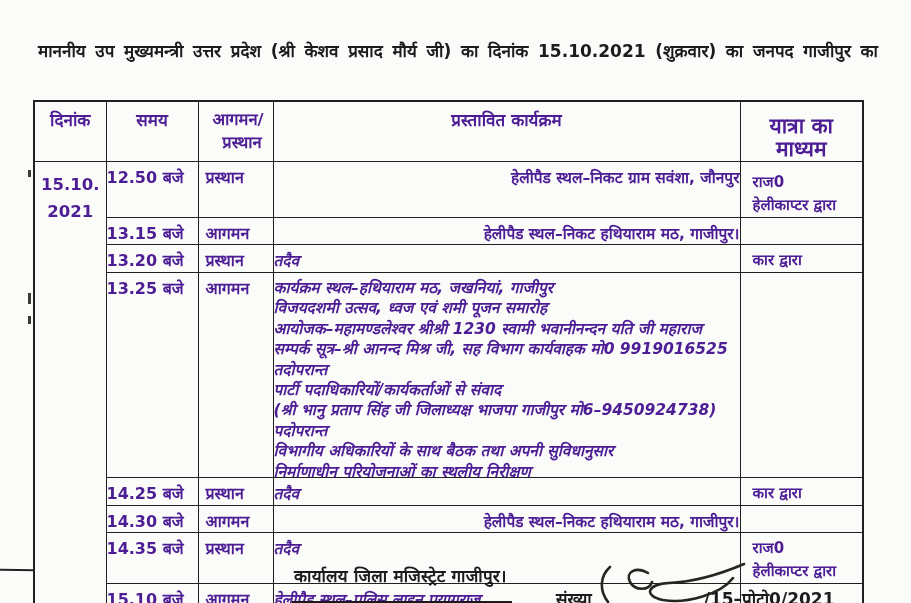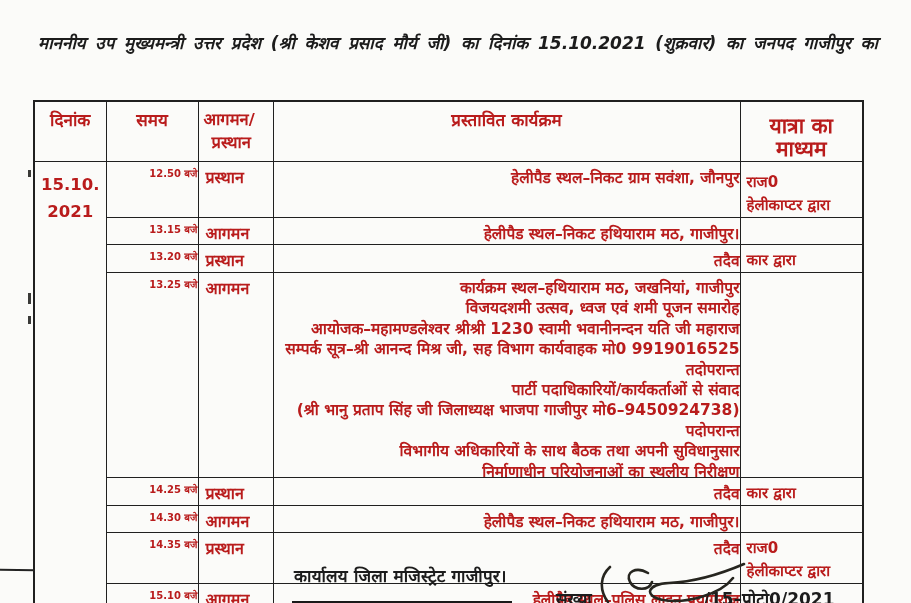--- a/index.html
+++ b/index.html
@@ -3,54 +3,54 @@
 <meta charset="utf-8">
 <style>
   * { margin:0; padding:0; box-sizing:border-box; }
   html,body { background:#e8e8e8; }
   body { font-family:"DejaVu Sans", sans-serif; }
   .page{
     position:relative; width:911px; height:603px; overflow:hidden;
     background:#fbfbf9; color:#1c1c1c; font-weight:700;
   }
   
-  .intro{ position:absolute; left:38px; top:30px; width:840px; font-size:17px; line-height:27px;font-style:italic; }
+  .intro{ position:absolute; left:38px; top:38px; width:840px; font-size:17px; line-height:27px; }
   .intro-l1{ text-align:justify; text-align-last:justify; }
   .intro-l2{ text-align:left; }
 
   
   table.schedule{
     position:absolute; left:33px; top:100px; width:829px;
     border-collapse:collapse; table-layout:fixed;
     border:2px solid #202020;
   }
   .schedule td, .schedule th{
     border:1.6px solid #202020; padding:0; vertical-align:top;
-    font-weight:700; color:#b91c1c; overflow:hidden;
+    font-weight:700; color:#4c1d95; overflow:hidden;
   }
   col.c-date{width:72px;} col.c-time{width:92px;} col.c-mv{width:75px;}
   col.c-prog{width:467px;} col.c-mode{width:123px;}
 
   tr.hrow{ height:50px; }
   tr.r1{ height:52px; } tr.r2{ height:23px; } tr.r3{ height:25px; }
   tr.r4{ height:205px; } tr.r5{ height:23px; } tr.r6{ height:23px; }
   tr.r7{ height:48px; } tr.r8{ height:23px; }
 
   .schedule th{ font-size:17px; padding-top:6px; text-align:center; }
-  th.movement-h{ text-align:left; padding-left:5px; font-size:16.5px; line-height:23px; }
+  th.movement-h{ text-align:center; padding-left:5px; font-size:16.5px; line-height:23px; }
   th.movement-h .l2{ padding-left:8px; }
   th.mode-h{ padding-top:13px; font-size:21px; line-height:23px; }
 
   td.date-cell{ text-align:center; font-size:16.5px; padding-top:9px; line-height:27px; }
-  td.time{ text-align:right; font-size:10px; padding-top:4px; white-space:nowrap; }
+  td.time{ text-align:left; font-size:16px; padding-top:4px; white-space:nowrap; }
   td.mv{ text-align:left; padding-left:7px; padding-top:4px; font-size:16px; }
   td.prog{ font-size:15.5px; padding-top:4px; }
   td.prog.left{ text-align:right; padding-left:9px; }
-  td.prog.center{ text-align:right; }
-  td.mode{ font-size:15px; padding-left:6px; padding-top:4px; line-height:23px; white-space:nowrap; }
+  td.prog.center{ text-align:left;font-style:italic; }
+  td.mode{ font-size:15px; padding-left:12px; padding-top:4px; line-height:23px; white-space:nowrap; }
   tr.r1 td.mode{ padding-top:9px; }
   .prog-block{ height:200px; overflow:hidden; line-height:20.4px; padding-top:1px; }
 
   
   .office{
     position:absolute; left:292px; top:564px; font-size:17px;
     border-bottom:2.2px solid #1a1a1a; padding:0 5px 14px 2px; letter-spacing:.2px;
   }
   .number-line{ position:absolute; left:556px; top:587px; font-size:17px; white-space:nowrap; }
   .number-line .gap{ display:inline-block; width:112px; }

